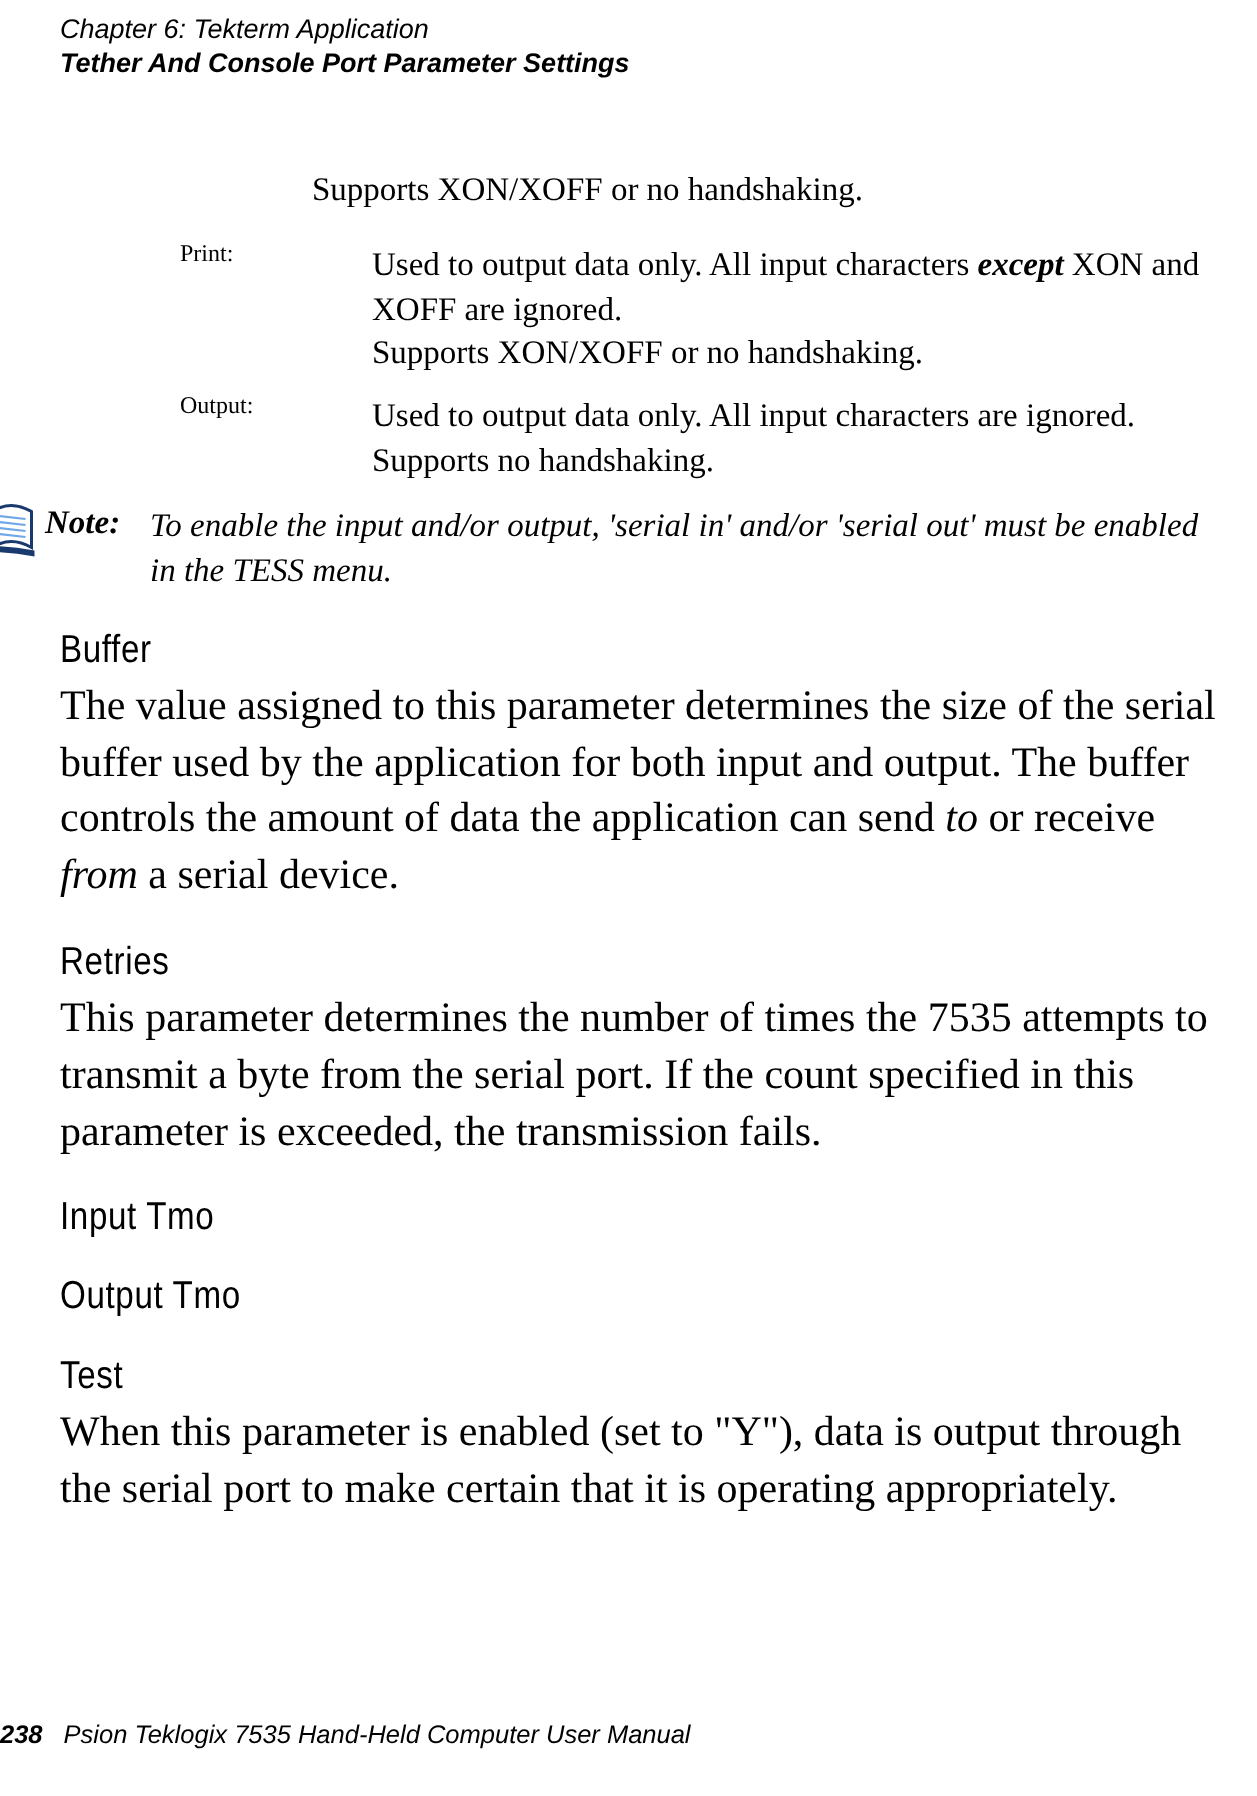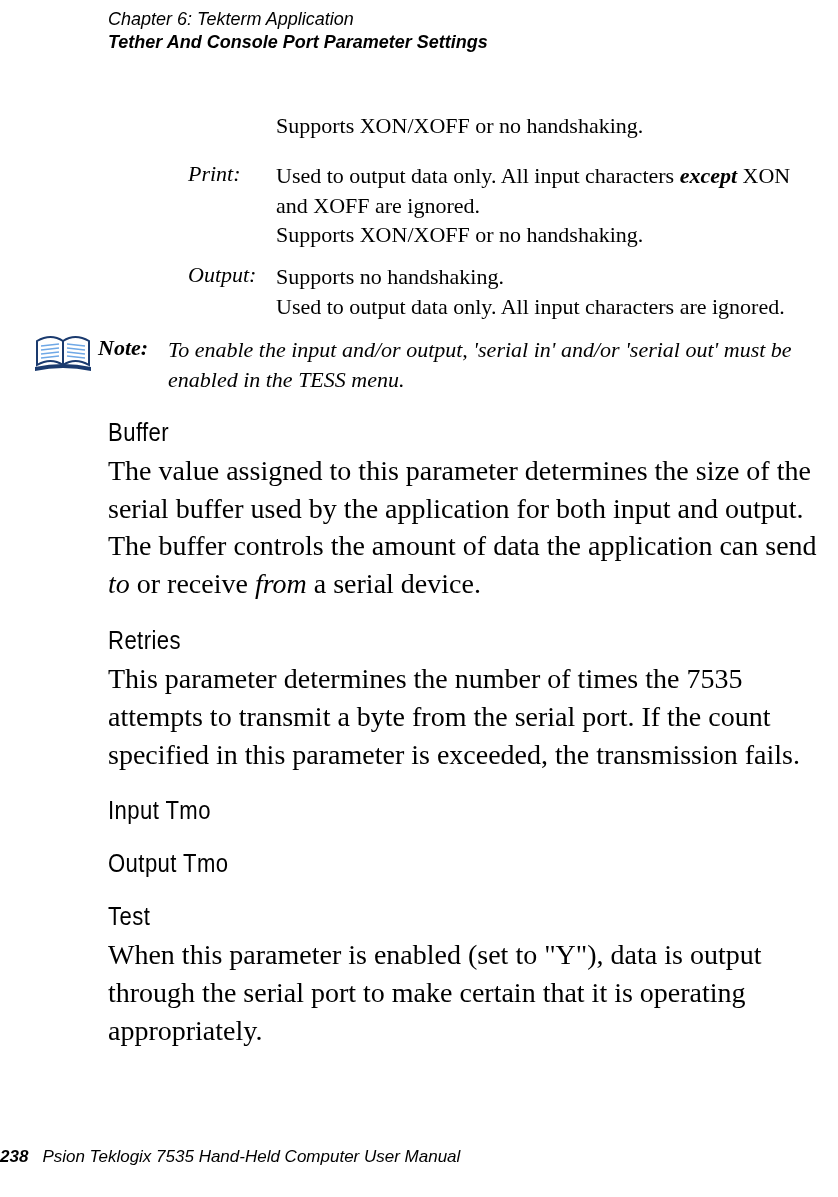--- a/index.html
+++ b/index.html
@@ -10,45 +10,45 @@
     height: 1197px;
     font-family: "Times New Roman", Times, serif;
     color: #000;
     background: #fff;
     position: relative;
   }
   .page {
     box-sizing: border-box;
     width: 838px;
     height: 1197px;
-    padding: 0 20px 50px 108px;
+    padding: 0 20px 50px 40px;
     position: relative;
   }
   .running-head {
     font-family: Arial, Helvetica, sans-serif;
     font-style: italic;
     font-size: 18px;
     line-height: 1.25;
     padding-top: 8px;
   }
   .running-head .ch { font-weight: 400; }
   .running-head .sec { font-weight: 700; }
 
   .content { margin-top: 60px; }
 
   .deflist { margin-left: 80px; }
   .defrow { display: flex; margin-bottom: 12px; }
   .deflabel {
     flex: 0 0 88px;
-    font-size: 22px;
-    font-style: italic;
+    font-size: 16px;
   }
   .defbody {
     font-size: 22px;
     line-height: 1.35;
+    margin-left: 40px;
   }
   .defbody .line { display: block; }
   .prelude { margin-left: 168px; font-size: 22px; margin-bottom: 22px; }
 
   .note {
     display: flex;
     margin: 12px 0 18px -80px;
   }
   .note .icon {
     flex: 0 0 70px;
@@ -119,22 +119,22 @@
       <div class="defrow">
         <div class="deflabel">Print:</div>
         <div class="defbody">
           <span class="line"><span>Used to output data only. All input characters </span><em class="bi">except</em><span> XON and XOFF are ignored.</span></span>
           <span class="line">Supports XON/XOFF or no handshaking.</span>
         </div>
       </div>
       <div class="defrow">
         <div class="deflabel">Output:</div>
         <div class="defbody">
+          <span class="line">Used to output data only. All input characters are ignored.</span>
           <span class="line">Supports no handshaking.</span>
-          <span class="line">Used to output data only. All input characters are ignored.</span>
         </div>
       </div>
     </div>
 
     <div class="note">
       <div class="icon">
         <svg class="book" viewBox="0 0 60 40">
           <path d="M4 8 Q18 0 30 8 Q42 0 56 8 L56 32 Q42 24 30 32 Q18 24 4 32 Z" fill="#ffffff" stroke="#1a3a6e" stroke-width="2"></path>
           <path d="M30 8 L30 32" stroke="#1a3a6e" stroke-width="2" fill="none"></path>
           <path d="M8 13 L26 11 M8 17 L26 15 M8 21 L26 19 M8 25 L26 23" stroke="#6fa8e6" stroke-width="1.5"></path>

